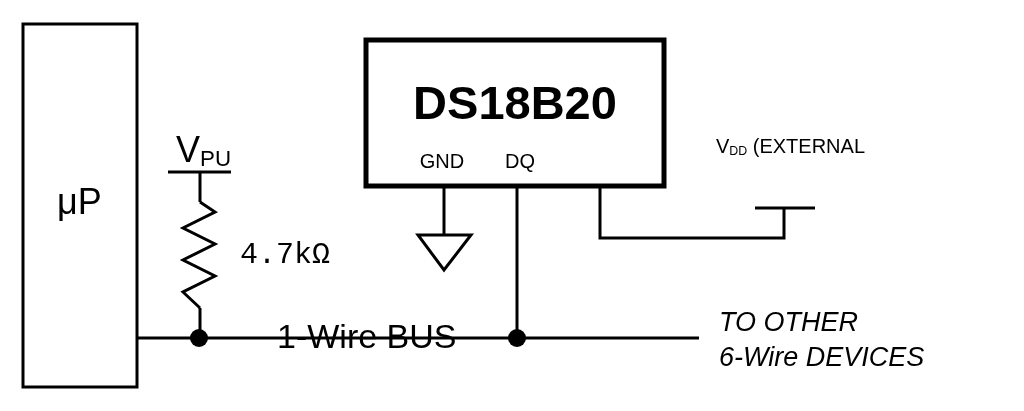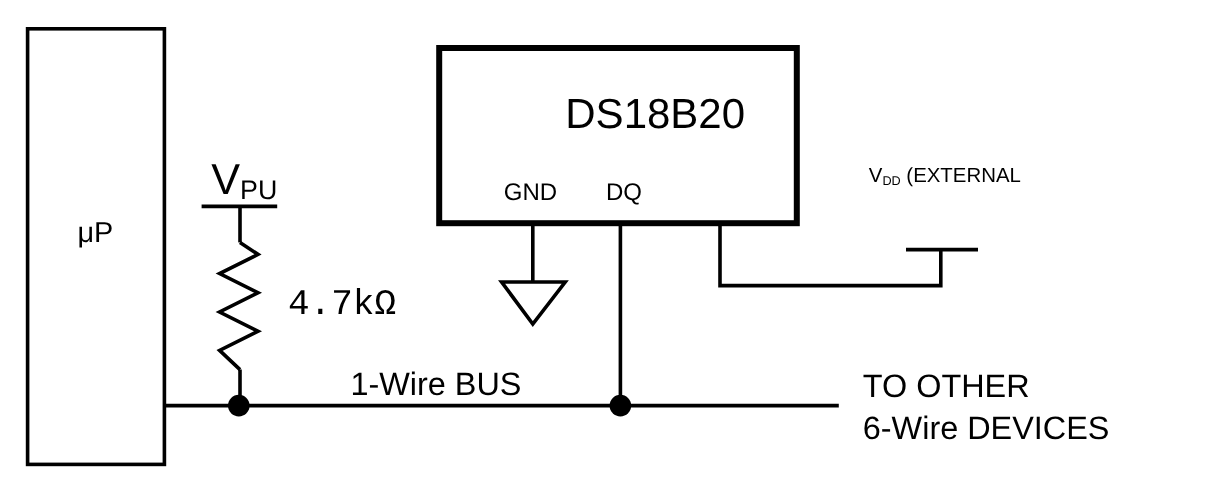--- a/index.html
+++ b/index.html
@@ -38,47 +38,47 @@
     line-height: 1.1;
   }
   .sub {
     font-size: 62%;
     position: relative;
     top: 0.18em;
     letter-spacing: 0;
   }
   .mp-label {
     left: 22px; top: 182px; width: 115px;
-    text-align: center; font-size: 24px;
+    text-align: center; font-size: 36px;
   }
   .vpu-label {
     left: 176px; top: 130px; font-size: 36px;
   }
   .resistor-label {
     left: 240px; top: 239px; font-size: 30px; font-family: Liberation Mono, monospace;
   }
   .ds-title {
     left: 365px; top: 77px; width: 300px;
-    text-align: center; font-size: 35px; font-weight: normal; margin-left: 31px;
+    text-align: center; font-size: 47px; font-weight: bold;
   }
   .pin-label {
     top: 150px; width: 84px; text-align: center; font-size: 20px;
   }
   .pin-gnd { left: 400px; }
   .pin-dq  { left: 478px; }
   .pin-vdd { left: 558px; }
   .bus-label {
-    left: 277px; top: 306px; font-size: 27px; margin-left: 15px;
+    left: 277px; top: 318px; font-size: 34px;
   }
   .ext-supply-label {
-    left: 724px; top: 131px; width: 205px;
-    font-size: 17px; line-height: 31px;
+    left: 688px; top: 131px; width: 205px;
+    text-align: center; font-size: 20px; line-height: 31px;
   }
   .to-other-label {
-    left: 719px; top: 305px; font-size: 27px; line-height: 35px;
+    left: 719px; top: 305px; font-size: 27px; line-height: 35px; font-style: italic;
   }
 </style>
 </head>
 <body>
 
 <div id="canvas">
 
   <svg id="wires" viewBox="0 0 1024 411" aria-hidden="true">
 
     <rect x="23" y="24" width="114" height="363"></rect>

